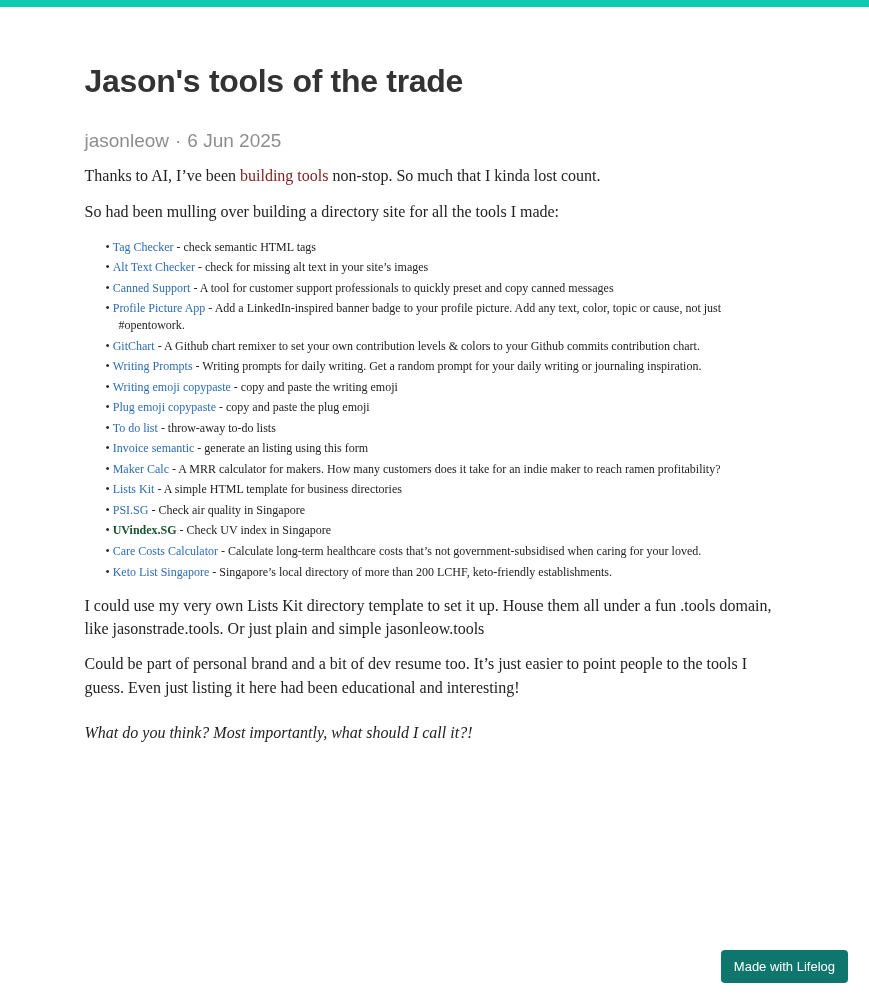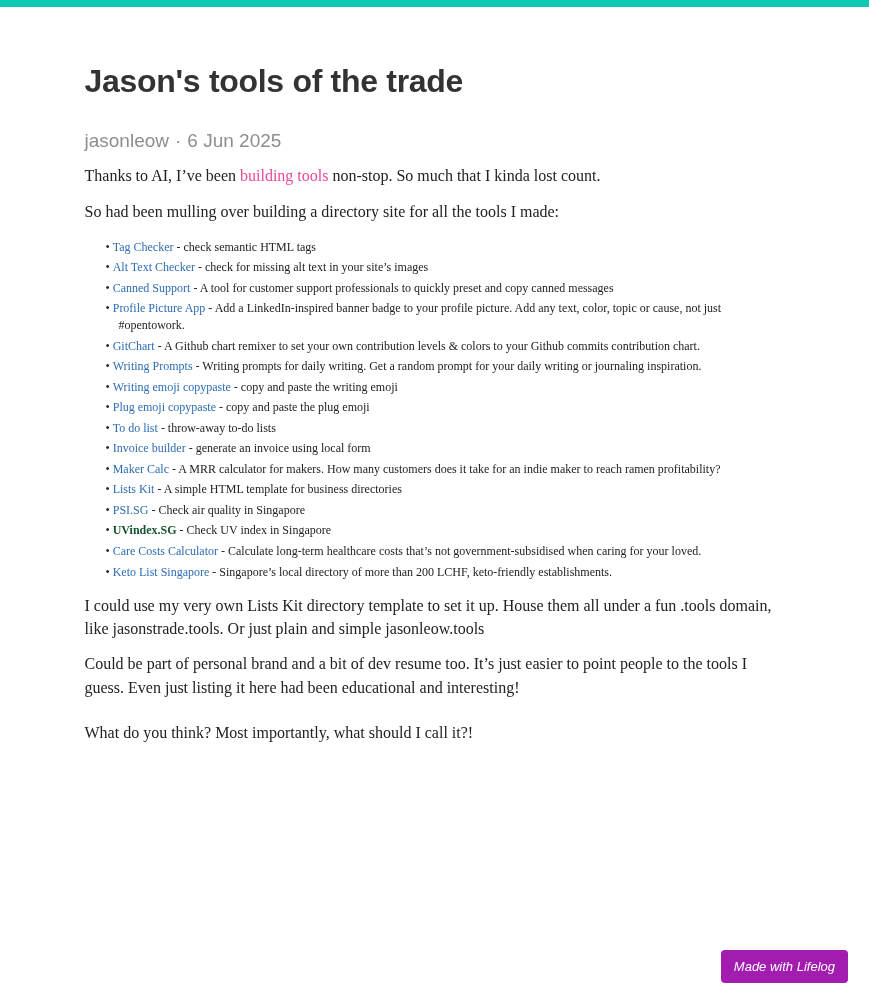--- a/index.html
+++ b/index.html
@@ -57,21 +57,21 @@
     font-size: 12px;
     line-height: 1.38;
     padding-left: 13px;
     text-indent: -13px;
     margin-bottom: 4px;
   }
   ul.tools-list li::before {
     content: "\2022\00a0";
     color: #222222;
   }
-  p.question { margin-top: 22px; }
+  p.question { font-style: italic; margin-top: 22px; }
   .made-with-badge {
     position: fixed;
     right: 21px;
     bottom: 17px;
     background: #2cc79c;
     color: #ffffff;
     font-family: "Liberation Sans", "DejaVu Sans", sans-serif;
     font-size: 13px;
     border: none;
     border-radius: 4px;
@@ -85,42 +85,42 @@
 <div class="top-bar" style="background: rgb(16, 201, 178);"></div>
 
 <div class="container">
 
   <h1 class="post-title">Jason's tools of the trade</h1>
 
   <div class="byline">
     <span>jasonleow</span><span class="sep">·</span><span>6 Jun 2025</span>
   </div>
 
-  <p><span>Thanks to AI, I’ve been </span><a class="inline-link" href="#" style="color: #ec4899; text-align: center;">building tools</a><span> non-stop. So much that I kinda lost count.</span></p>
+  <p><span>Thanks to AI, I’ve been </span><a class="inline-link" href="#" style="color: #7f1d1d; text-align: center;">building tools</a><span> non-stop. So much that I kinda lost count.</span></p>
 
   <p>So had been mulling over building a directory site for all the tools I made:</p>
 
   <ul class="tools-list">
     <li><a class="tool-link" href="#" style="color: rgb(45, 108, 178);">Tag Checker</a> <span>- check semantic HTML tags</span></li>
     <li><a class="tool-link" href="#" style="color: rgb(45, 108, 178);">Alt Text Checker</a> <span>- check for missing alt text in your site’s images</span></li>
     <li><a class="tool-link" href="#" style="color: rgb(45, 108, 178);">Canned Support</a> <span>- A tool for customer support professionals to quickly preset and copy canned messages</span></li>
     <li><a class="tool-link" href="#" style="color: rgb(45, 108, 178);">Profile Picture App</a> <span>- Add a LinkedIn-inspired banner badge to your profile picture. Add any text, color, topic or cause, not just #opentowork.</span></li>
     <li><a class="tool-link" href="#" style="color: rgb(45, 108, 178);">GitChart</a> <span>- A Github chart remixer to set your own contribution levels &amp; colors to your Github commits contribution chart.</span></li>
     <li><a class="tool-link" href="#" style="color: rgb(45, 108, 178);">Writing Prompts</a> <span>- Writing prompts for daily writing. Get a random prompt for your daily writing or journaling inspiration.</span></li>
     <li><a class="tool-link" href="#" style="color: rgb(45, 108, 178);">Writing emoji copypaste</a> <span>- copy and paste the writing emoji</span></li>
     <li><a class="tool-link" href="#" style="color: rgb(45, 108, 178);">Plug emoji copypaste</a> <span>- copy and paste the plug emoji</span></li>
     <li><a class="tool-link" href="#" style="color: rgb(45, 108, 178);">To do list</a> <span>- throw-away to-do lists</span></li>
-    <li><a class="tool-link" href="#" style="color: rgb(45, 108, 178);">Invoice builder</a> <span>- generate an invoice using local form</span></li>
+    <li><a class="tool-link" href="#" style="color: rgb(45, 108, 178);">Invoice semantic</a> <span>- generate an listing using this form</span></li>
     <li><a class="tool-link" href="#" style="color: rgb(45, 108, 178);">Maker Calc</a> <span>- A MRR calculator for makers. How many customers does it take for an indie maker to reach ramen profitability?</span></li>
     <li><a class="tool-link" href="#" style="color: rgb(45, 108, 178);">Lists Kit</a> <span>- A simple HTML template for business directories</span></li>
     <li><a class="tool-link" href="#" style="color: rgb(45, 108, 178);">PSI.SG</a> <span>- Check air quality in Singapore</span></li>
     <li><a class="tool-link" href="#" style="color: #14532d; font-weight: bold;">UVindex.SG</a> <span>- Check UV index in Singapore</span></li>
     <li><a class="tool-link" href="#" style="color: rgb(45, 108, 178);">Care Costs Calculator</a> <span>- Calculate long-term healthcare costs that’s not government-subsidised when caring for your loved.</span></li>
     <li><a class="tool-link" href="#" style="color: rgb(45, 108, 178); margin-top: 30px;">Keto List Singapore</a> <span>- Singapore’s local directory of more than 200 LCHF, keto-friendly establishments.</span></li>
   </ul>
 
   <p>I could use my very own Lists Kit directory template to set it up. House them all under a fun .tools domain, like jasonstrade.tools. Or just plain and simple jasonleow.tools</p>
   <p>Could be part of personal brand and a bit of dev resume too. It’s just easier to point people to the tools I guess. Even just listing it here had been educational and interesting!</p>
   <p class="question">What do you think? Most importantly, what should I call it?!</p>
 
 </div>
 
-<button class="made-with-badge" style="background: #a21caf; font-style: italic;">Made with Lifelog</button>
+<button class="made-with-badge" style="background: #0f766e;">Made with Lifelog</button>
 
 </body></html>

